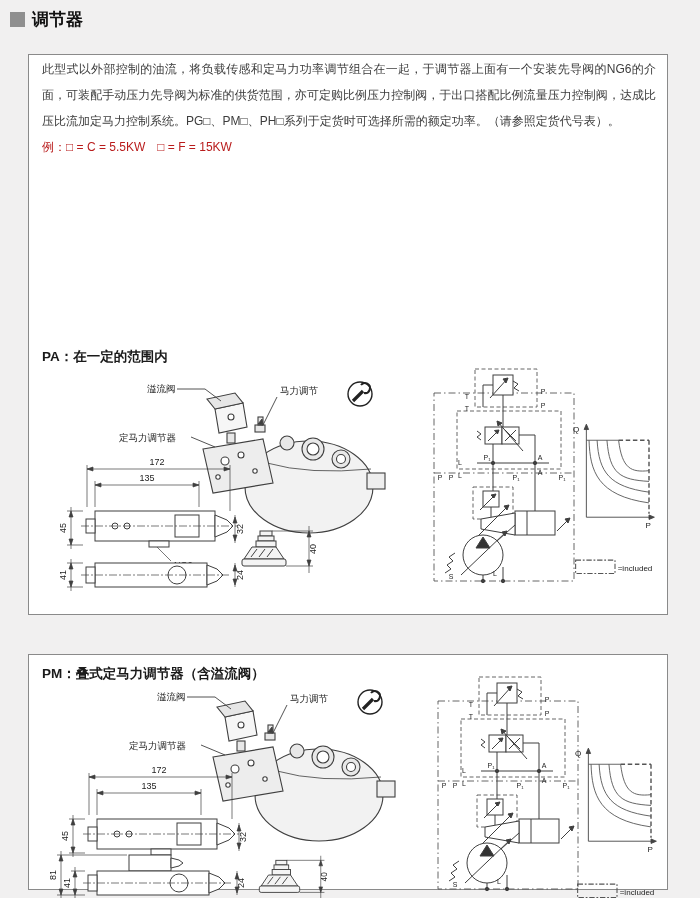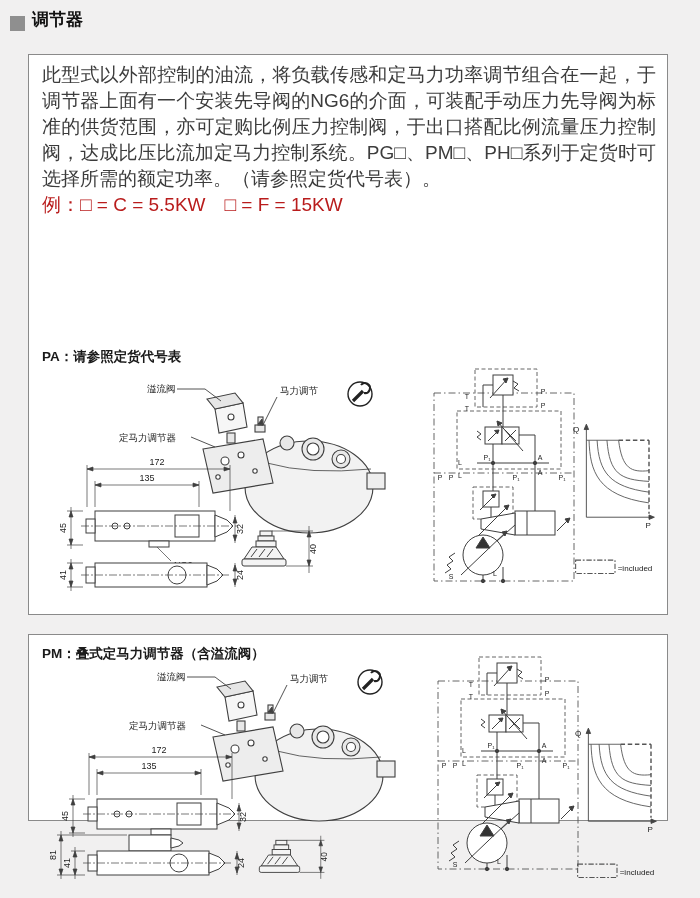--- a/index.html
+++ b/index.html
@@ -1,24 +1,24 @@
 <!DOCTYPE html>
 <html><head>
 <meta charset="utf-8">
 <style>
   html,body{margin:0;padding:0;}
   .page{position:relative;width:700px;height:898px;background:#f1f0f0;
         font-family:"Liberation Sans","DejaVu Sans",sans-serif;color:#222;overflow:hidden;}
-  .page-header{position:absolute;left:10px;top:8px;display:flex;align-items:flex-end;gap:7px;}
+  .page-header{position:absolute;left:10px;top:8px;display:flex;align-items:center;gap:7px;}
   .bullet{width:15px;height:15px;background:#8f8f8f;display:inline-block;}
   .page-title{font-size:17px;font-weight:bold;color:#111;margin:0;}
   .panel{position:absolute;left:28px;width:640px;background:#fff;border:1px solid #8a8a8a;box-sizing:border-box;}
   .panel1{top:54px;height:561px;}
-  .panel2{top:634px;height:187px;}
-  .intro{position:absolute;left:13px;top:7px;width:614px;font-size:19px;line-height:26px;color:#3c3c3c;text-align:justify;}
+  .panel2{top:654px;height:236px;}
+  .intro{position:absolute;left:13px;top:1px;width:614px;font-size:12px;line-height:26px;color:#3c3c3c;text-align:justify;}
   .red{color:#b91c1c;}
   .sec-title{position:absolute;left:13px;font-size:13.5px;font-weight:bold;color:#1a1a1a;}
   .sec-title.pa{top:293px;}
   .sec-title.pm{top:10px;}
   svg{position:absolute;overflow:visible;}
   svg text{font-family:"Liberation Sans","DejaVu Sans",sans-serif;fill:#222;}
   .lbl{font-size:9.5px;}
   .dim{font-size:9px;}
   .port{font-size:7px;}
   .axis{font-size:9px;}
@@ -32,21 +32,21 @@
     <span class="bullet"></span>
     <h1 class="page-title">调节器</h1>
   </div>
 
   <div class="panel panel1">
     <div class="intro">
       <div>此型式以外部控制的油流，将负载传感和定马力功率调节组合在一起，于调节器上面有一个安装先导阀的NG6的介面，可装配手动压力先导阀为标准的供货范围，亦可定购比例压力控制阀，于出口搭配比例流量压力控制阀，达成比压比流加定马力控制系统。PG□、PM□、PH□系列于定货时可选择所需的额定功率。（请参照定货代号表）。</div>
       <div class="red">例：□ = C = 5.5KW　□ = F = 15KW</div>
     </div>
 
-    <div class="sec-title pa">PA：请参照定货代号表</div>
+    <div class="sec-title pa">PA：在一定的范围内</div>
 
     <svg style="left:88px;top:320px" width="270" height="192" viewBox="0 0 270 192">
       <g stroke="#3f3f3f" stroke-width="1.1" fill="#f2f2f2">
         <ellipse cx="192" cy="112" rx="64" ry="46"></ellipse>
         <path d="M150,88 Q192,100 254,94" fill="none" stroke-width="0.8"></path>
         <rect x="250" y="98" width="18" height="16" fill="#eee"></rect>
         <circle cx="196" cy="74" r="11" fill="#e8e8e8"></circle>
           <circle cx="196" cy="74" r="6" fill="#fff"></circle>
         <circle cx="224" cy="84" r="9" fill="#e8e8e8"></circle>
           <circle cx="224" cy="84" r="4.5" fill="#fff"></circle>

